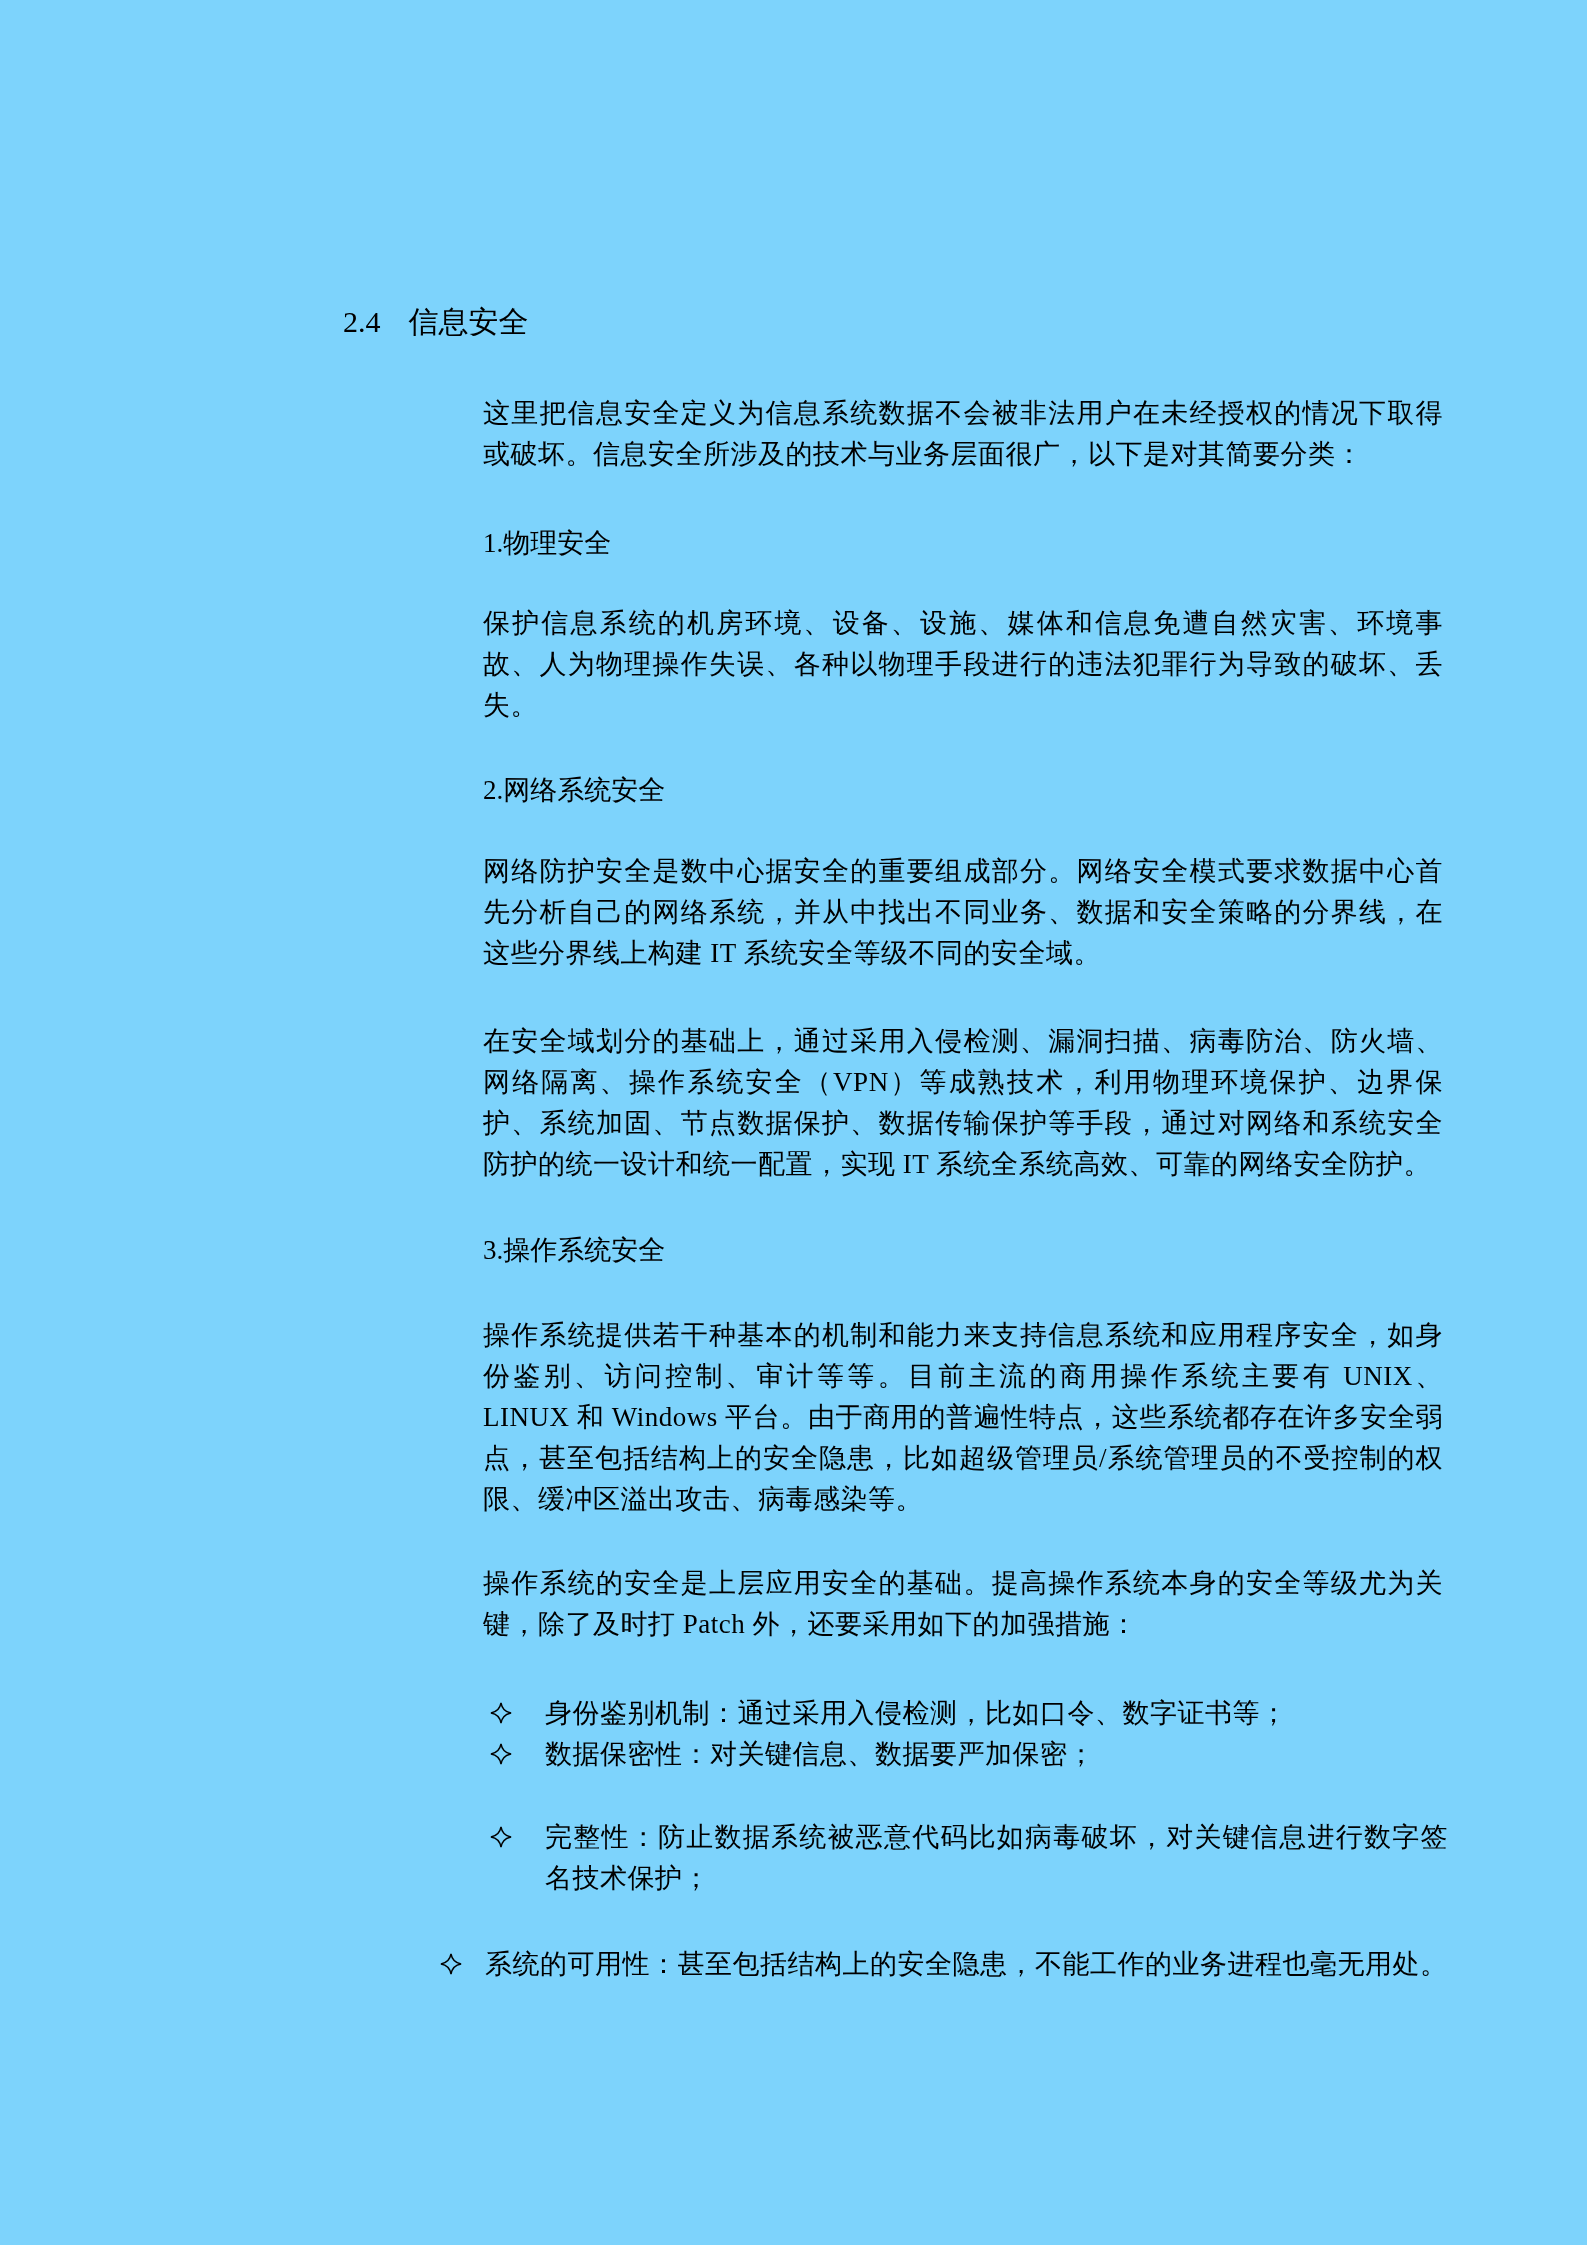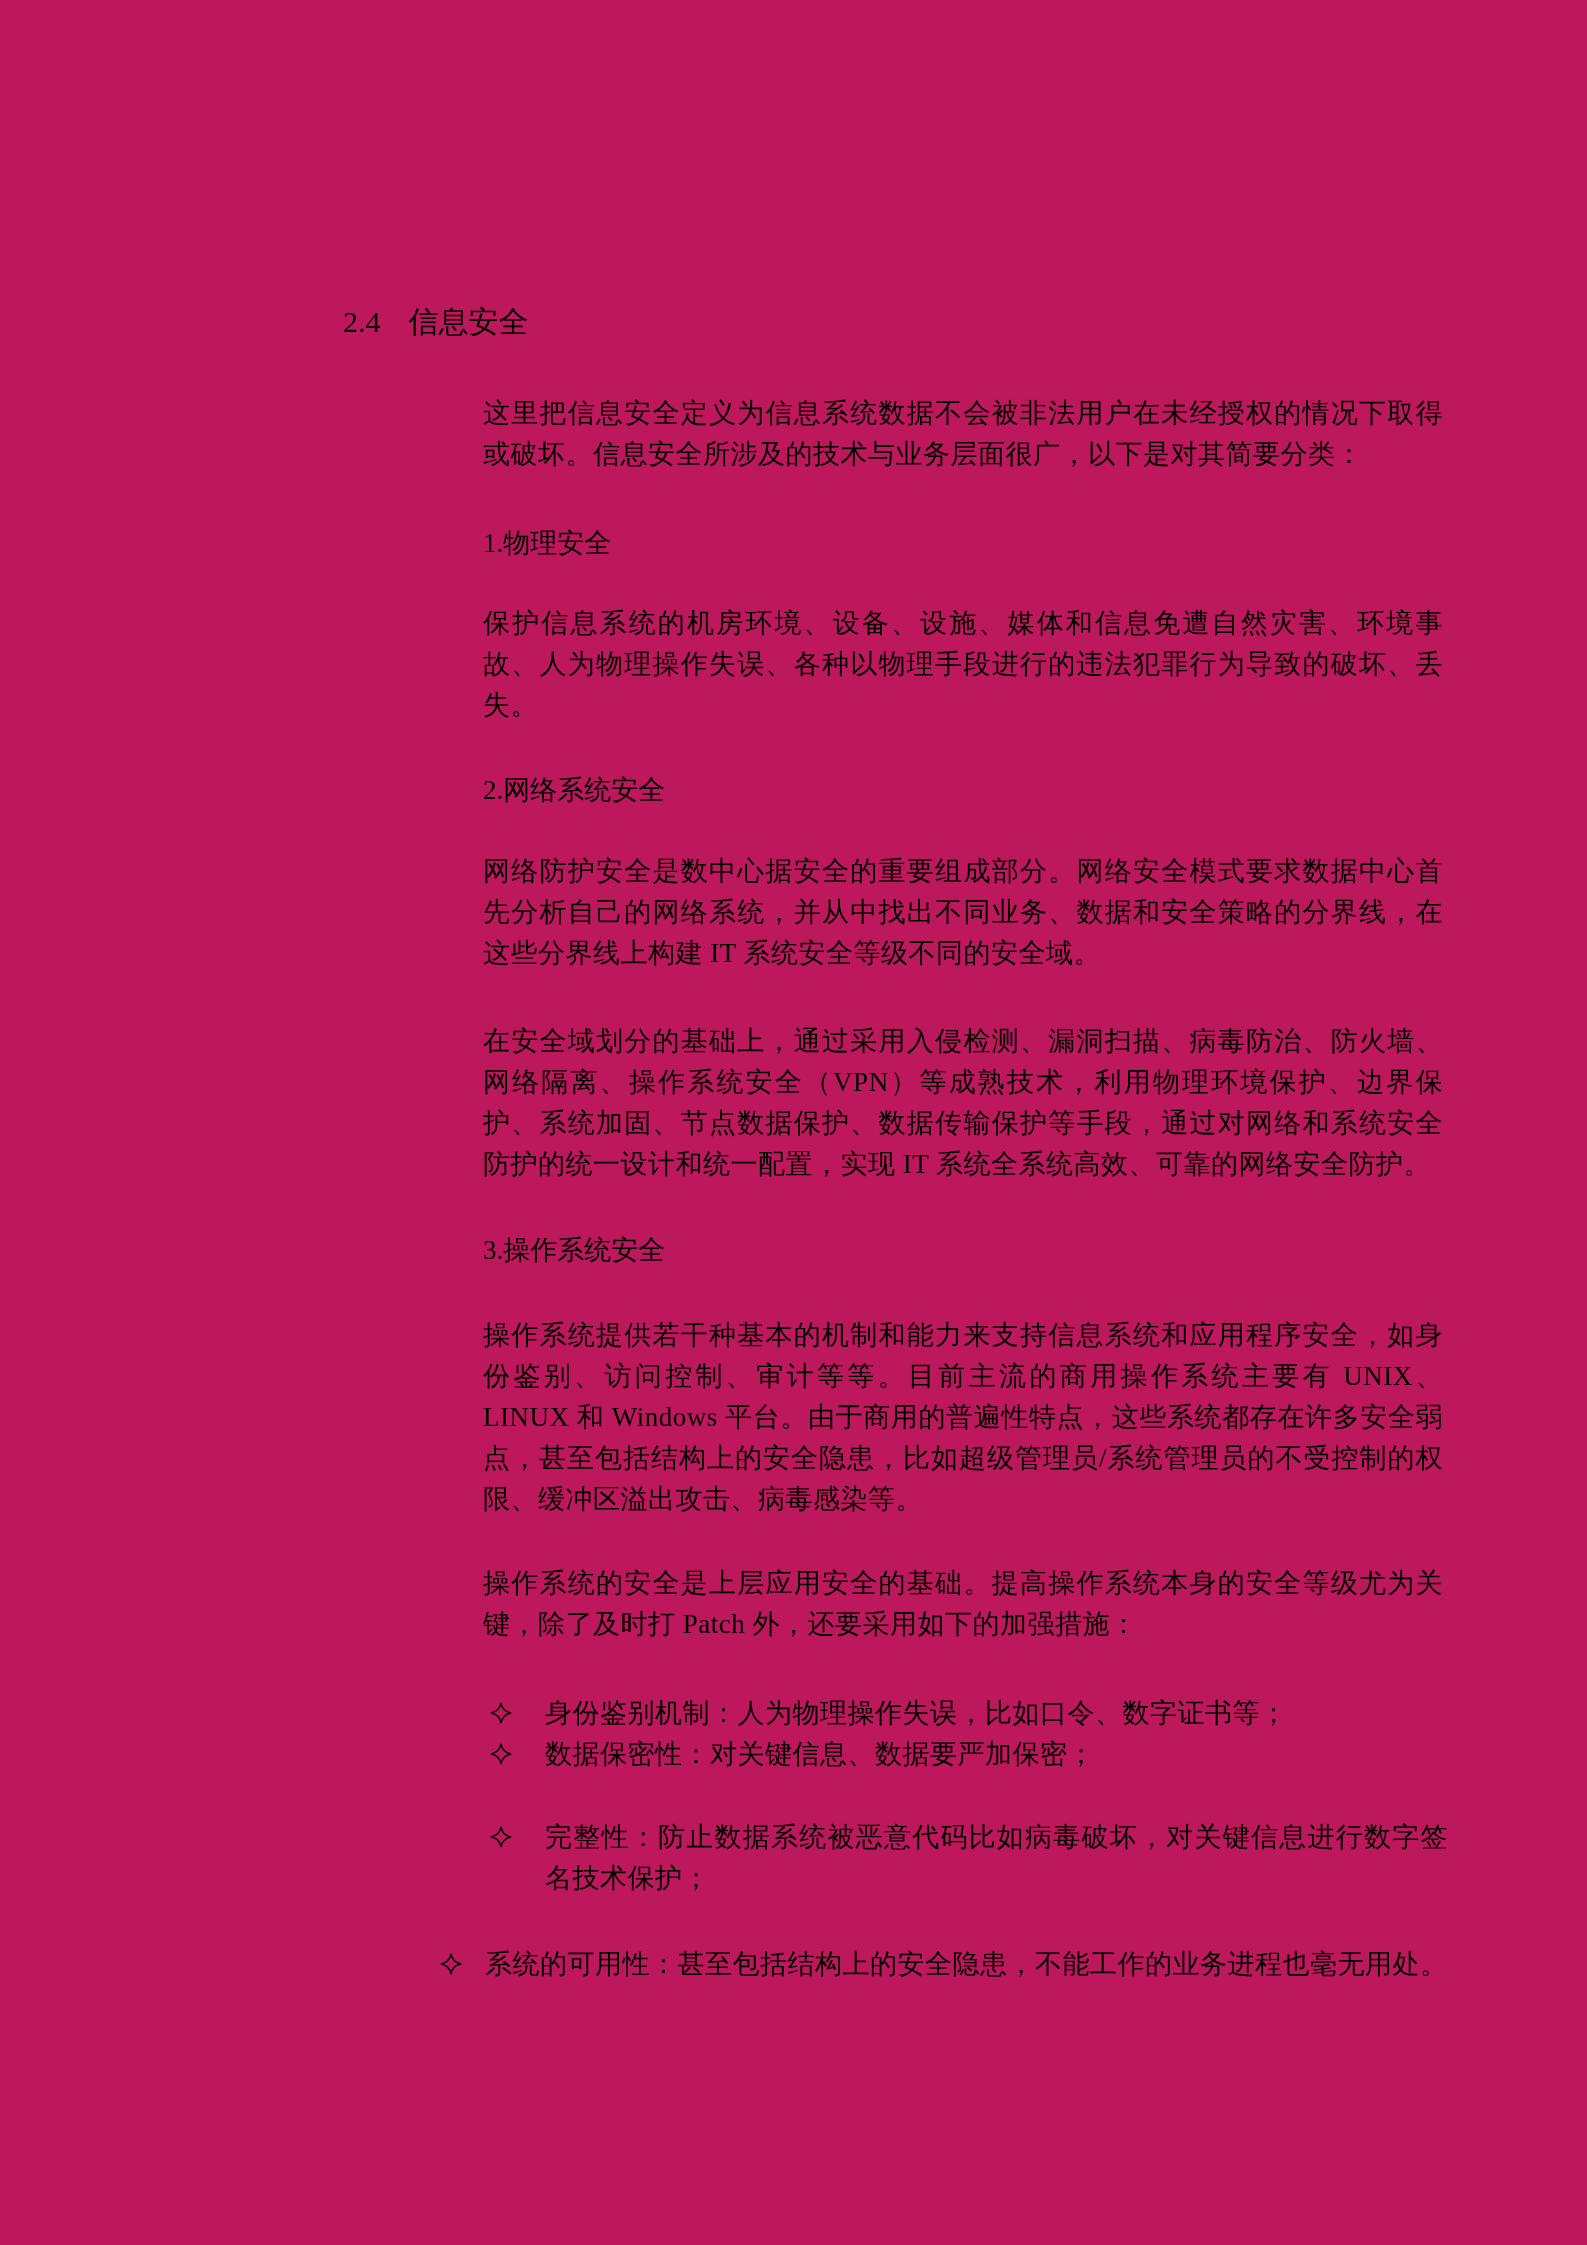--- a/index.html
+++ b/index.html
@@ -1,21 +1,21 @@
 <!DOCTYPE html>
 <html><head>
 <meta charset="utf-8">
 <style>
   html, body { margin: 0; padding: 0; background: #e8e8e8; }
   .page {
     position: relative;
     width: 1587px;
     height: 2245px;
     margin: 0 auto;
-    background: #be185d;
+    background: #7dd3fc;
     color: #000000;
     font-family: "Liberation Serif", "DejaVu Serif", serif;
     overflow: hidden;
   }
   .main-heading {
     margin: 302px 0 0 343px;
     font-size: 30px;
     line-height: 40px;
     white-space: nowrap;
   }
@@ -95,21 +95,21 @@
   <div class="subheading mt-sh3">3.操作系统安全</div>
   <p class="para mt-pe1">操作系统提供若干种基本的机制和能力来支持信息系统和应用程序安全，如身份鉴别、访问控制、审计等等。目前主流的商用操作系统主要有 UNIX、LINUX 和 Windows 平台。由于商用的普遍性特点，这些系统都存在许多安全弱点，甚至包括结构上的安全隐患，比如超级管理员/系统管理员的不受控制的权限、缓冲区溢出攻击、病毒感染等。</p>
   <p class="para mt-pe2">操作系统的安全是上层应用安全的基础。提高操作系统本身的安全等级尤为关键，除了及时打 Patch 外，还要采用如下的加强措施：</p>
 
   <div class="bullet mt-b1">
     <span class="b-icon">
       <svg class="star-svg" width="22" height="22" viewBox="0 0 24 24">
         <path d="M12 1 Q13.6 10.4 23 12 Q13.6 13.6 12 23 Q10.4 13.6 1 12 Q10.4 10.4 12 1 Z" fill="none" stroke="#000000" stroke-width="1.6"></path>
       </svg>
     </span>
-    <span class="b-text">身份鉴别机制：人为物理操作失误，比如口令、数字证书等；</span>
+    <span class="b-text">身份鉴别机制：通过采用入侵检测，比如口令、数字证书等；</span>
   </div>
 
 
   <div class="bullet mt-b3">
     <span class="b-icon">
       <svg class="star-svg" width="22" height="22" viewBox="0 0 24 24">
         <path d="M12 1 Q13.6 10.4 23 12 Q13.6 13.6 12 23 Q10.4 13.6 1 12 Q10.4 10.4 12 1 Z" fill="none" stroke="#000000" stroke-width="1.6"></path>
       </svg>
     </span>
     <span class="b-text">数据保密性：对关键信息、数据要严加保密；</span>

